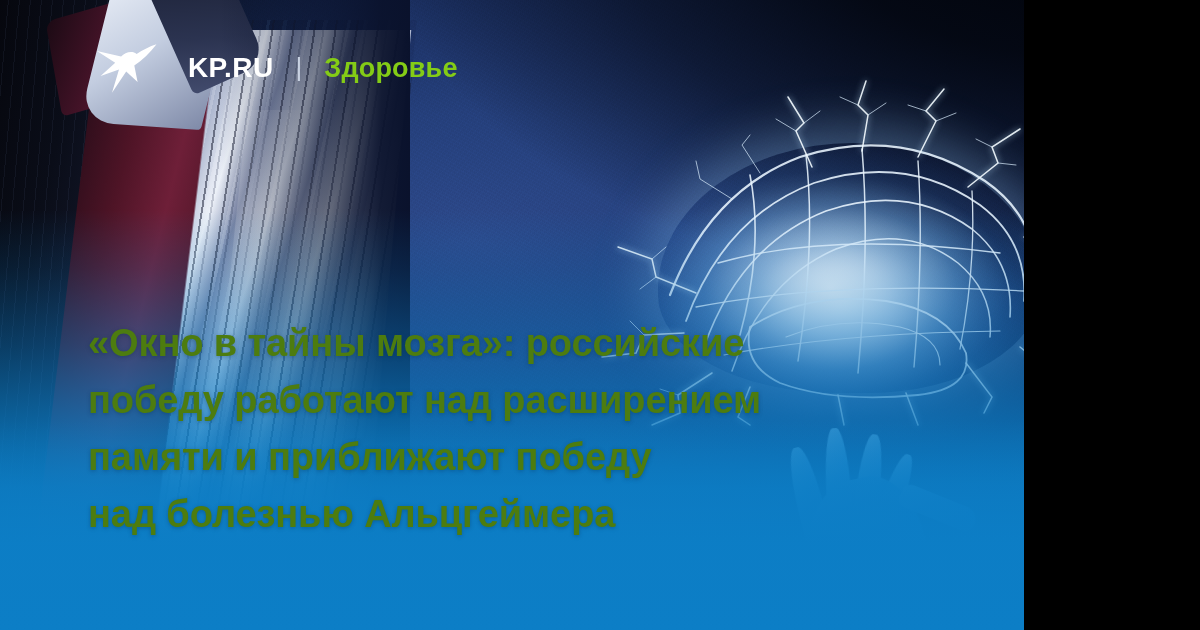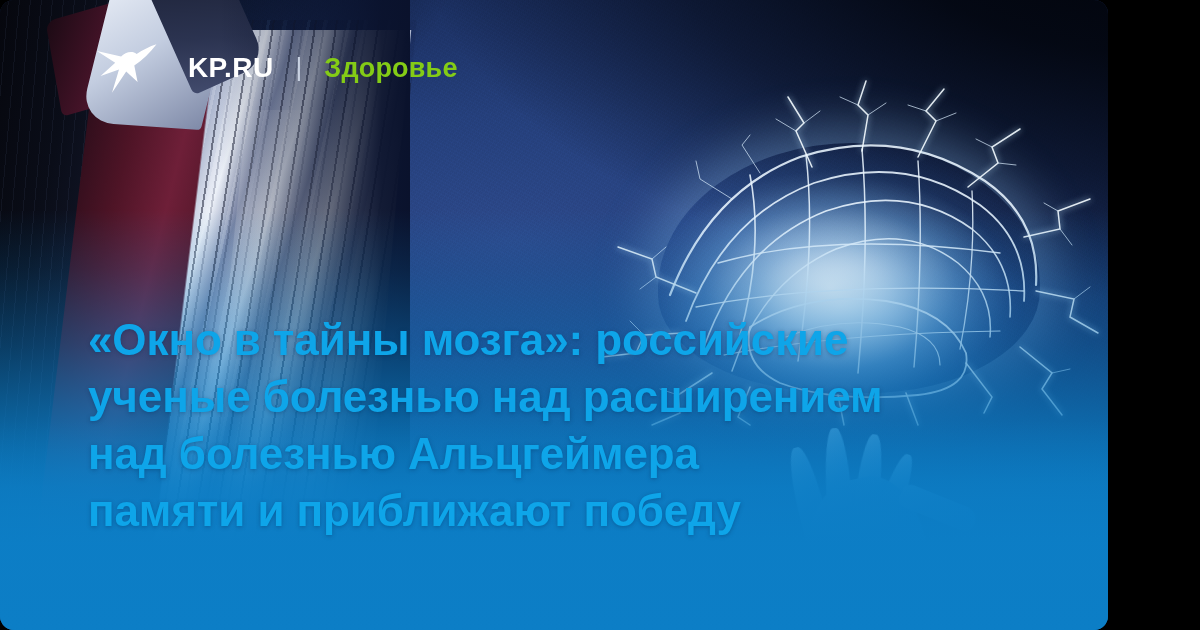--- a/index.html
+++ b/index.html
@@ -1,25 +1,24 @@
 <!DOCTYPE html>
 <html lang="ru"><head>
 <meta charset="utf-8">
 <title>KP.RU — Здоровье</title>
 <style>
   html,body{margin:0;padding:0;background:#000;}
   *{box-sizing:border-box;}
 
   .shot{
     position:relative;
-    width:1108px;height:630px;
+    width:1024px;height:630px;
     overflow:hidden;
     font-family:"Liberation Sans","DejaVu Sans",sans-serif;
     background:#050a16;
-    border-radius:14px;
   }
 
   
   .photo{position:absolute;inset:0;overflow:hidden;}
 
   
   .bg-base{
     position:absolute;inset:0;
     background:
       radial-gradient(120% 90% at 46% 38%, #2d4a8c 0%, #25407d 22%, #1a2e5f 45%, #0e1a3c 68%, #070d22 85%, #03060f 100%);
@@ -189,22 +188,22 @@
     position:relative;top:-1px;
   }
   .section{
     color:#84cc16;font-size:27px;font-weight:bold;letter-spacing:.2px;white-space:nowrap;
   }
 
   
   .headline{
     position:absolute;left:88px;bottom:62px;width:960px;
     z-index:9;
-    color:#0ea5e9;
-    font-size:44px;
+    color:#4d7c0f;
+    font-size:38px;
     font-weight:bold;
     line-height:57px;
     letter-spacing:-.1px;
     text-shadow:0 1px 4px rgba(4,40,80,.35);
   }
   .headline .ln{display:block;white-space:nowrap;}
 </style>
 </head>
 <body>
 
@@ -299,18 +298,18 @@
         <path fill="#ffffff" d="M60.5 2.2 C53.5 4.4 46.8 7.8 40.6 12.1 C39.4 11.0 37.9 10.3 36.2 10.1 C31.9 9.7 27.9 11.6 25.1 14.6 L0.9 9.0 L19.2 20.8 L4.6 34.0 L23.0 27.4 L16.0 50.8 L30.2 29.5 L41.6 39.9 L38.3 23.4 C46.2 18.1 53.9 11.2 60.5 2.2 Z"></path>
       </svg>
     </span>
     <span class="brand">KP.RU</span>
     <span class="sep">|</span>
     <span class="section">Здоровье</span>
   </div>
 
   <h1 class="headline">
     <span class="ln">«Окно в тайны мозга»: российские</span>
-    <span class="ln">ученые болезнью над расширением</span>
+    <span class="ln">победу работают над расширением</span>
+    <span class="ln">памяти и приближают победу</span>
     <span class="ln">над болезнью Альцгеймера</span>
-    <span class="ln">памяти и приближают победу</span>
   </h1>
 
 </div>
 
 </body></html>

